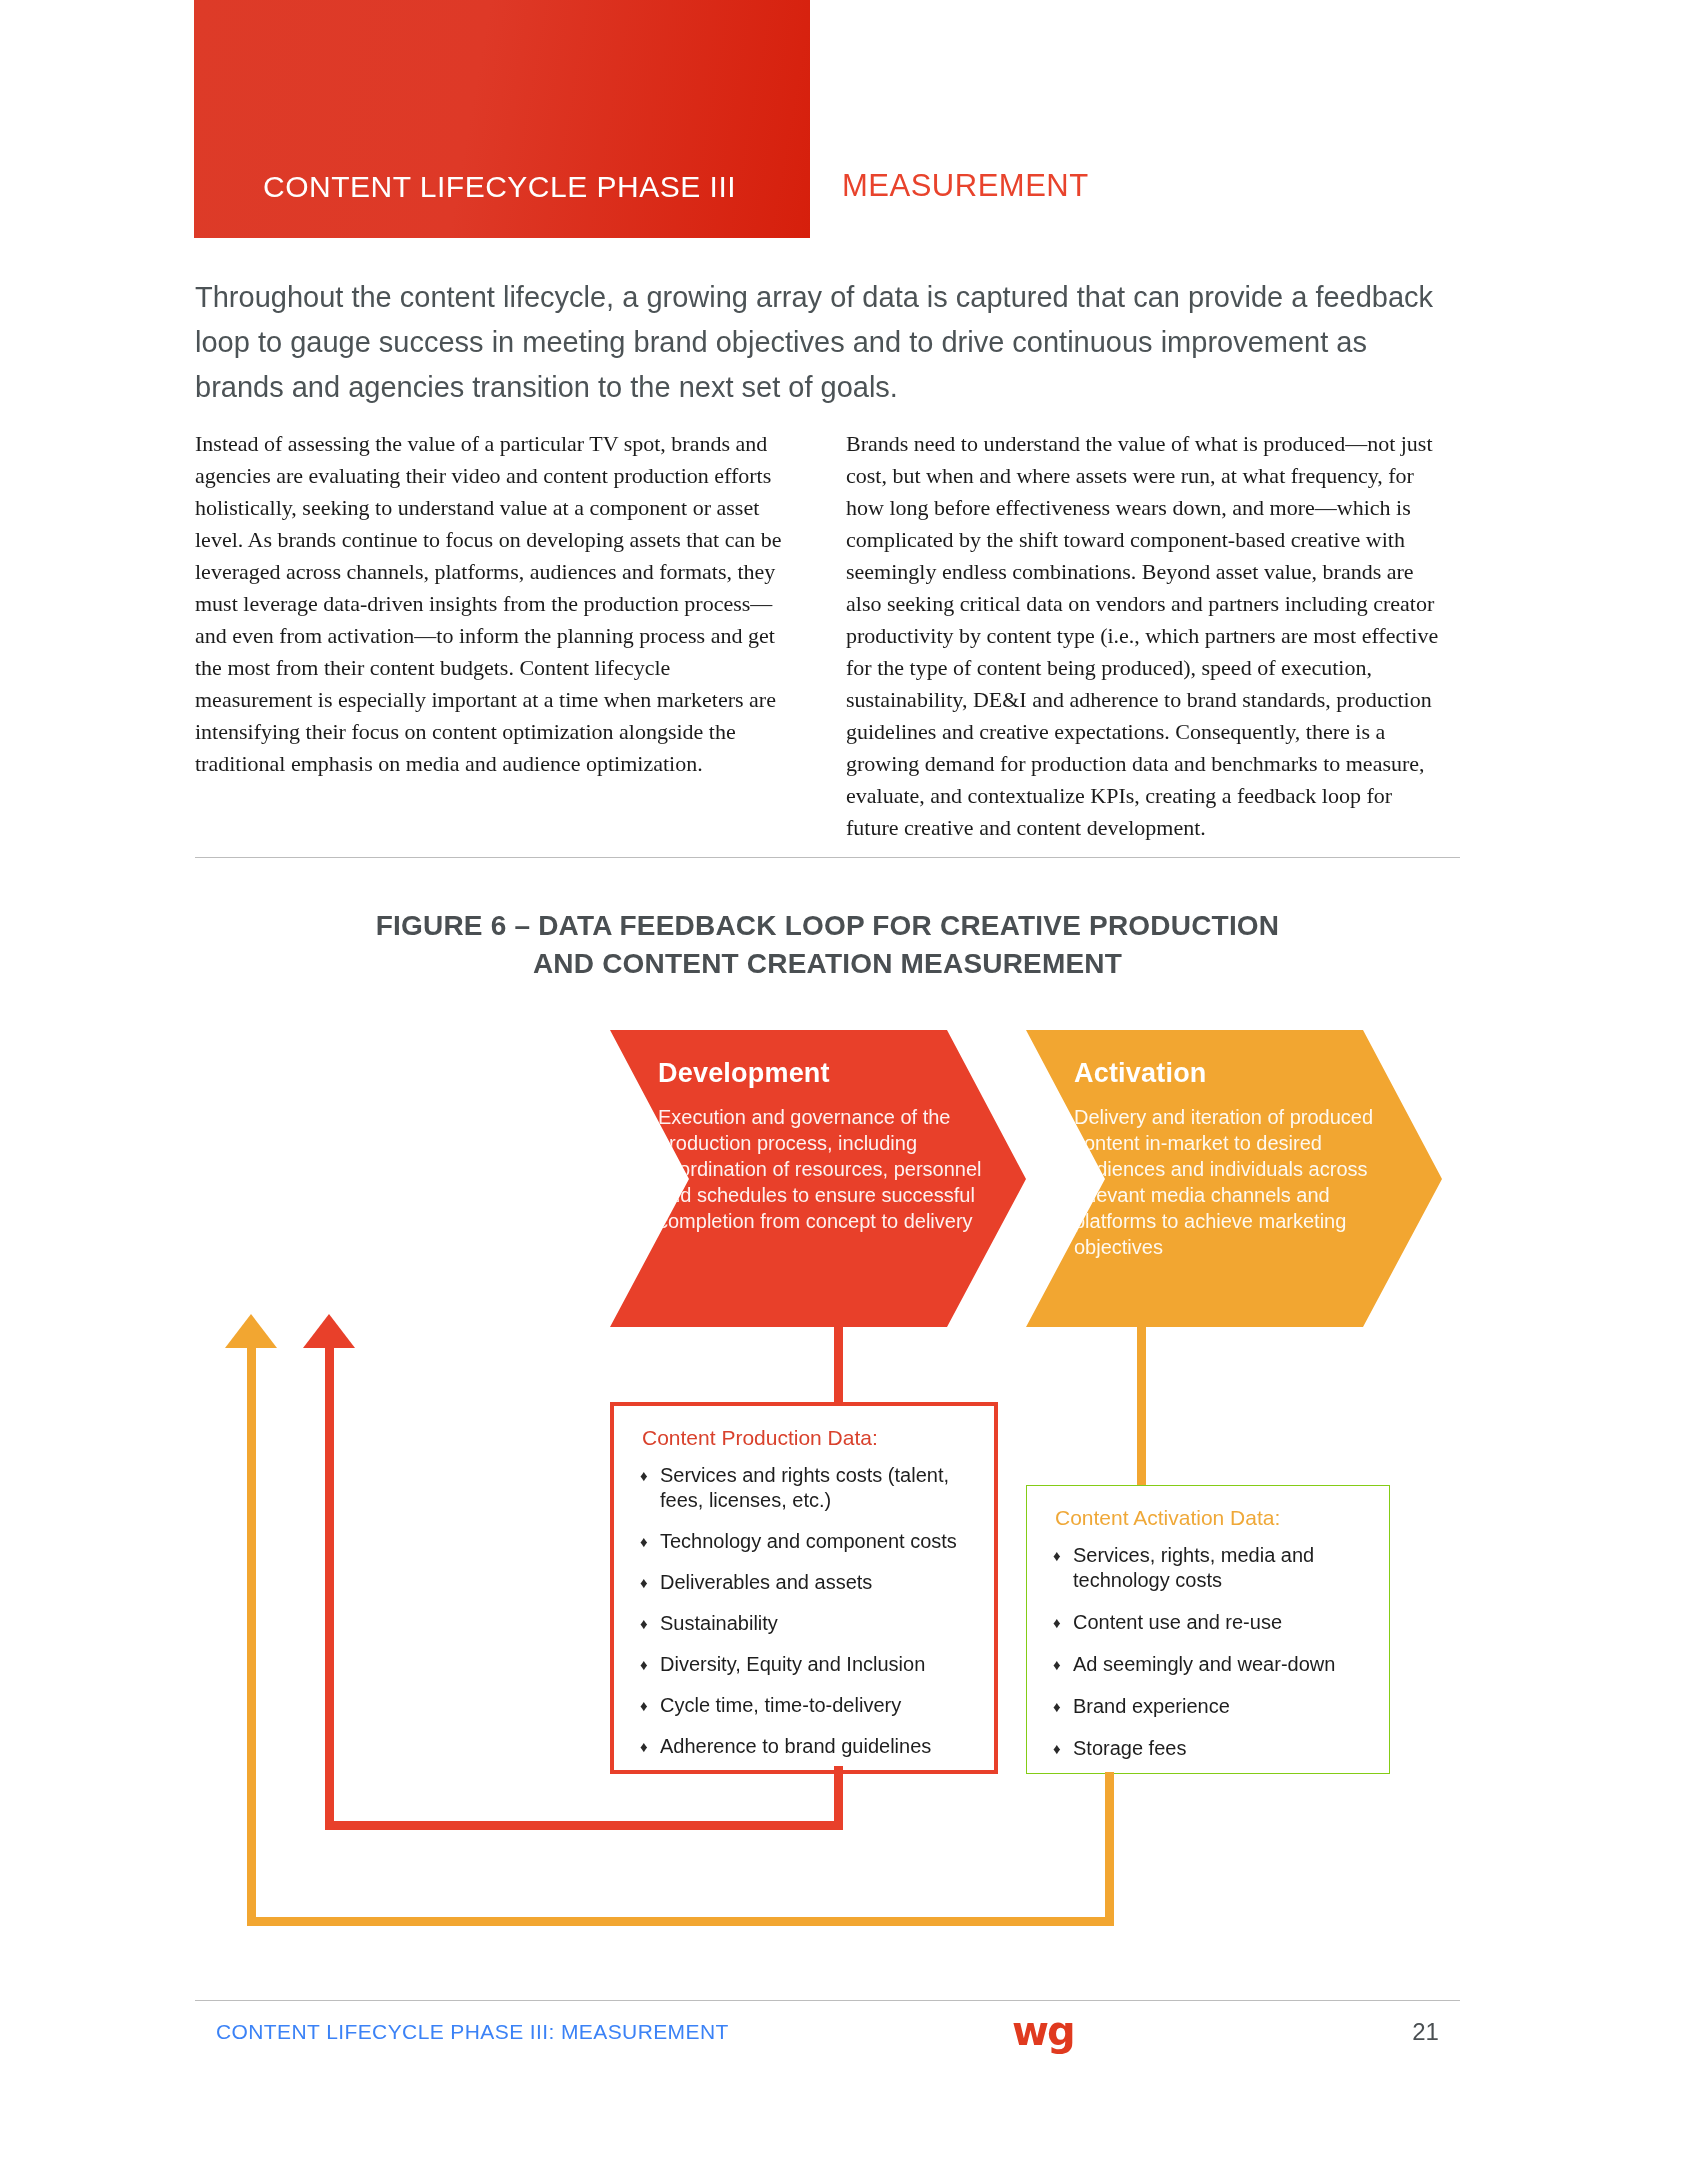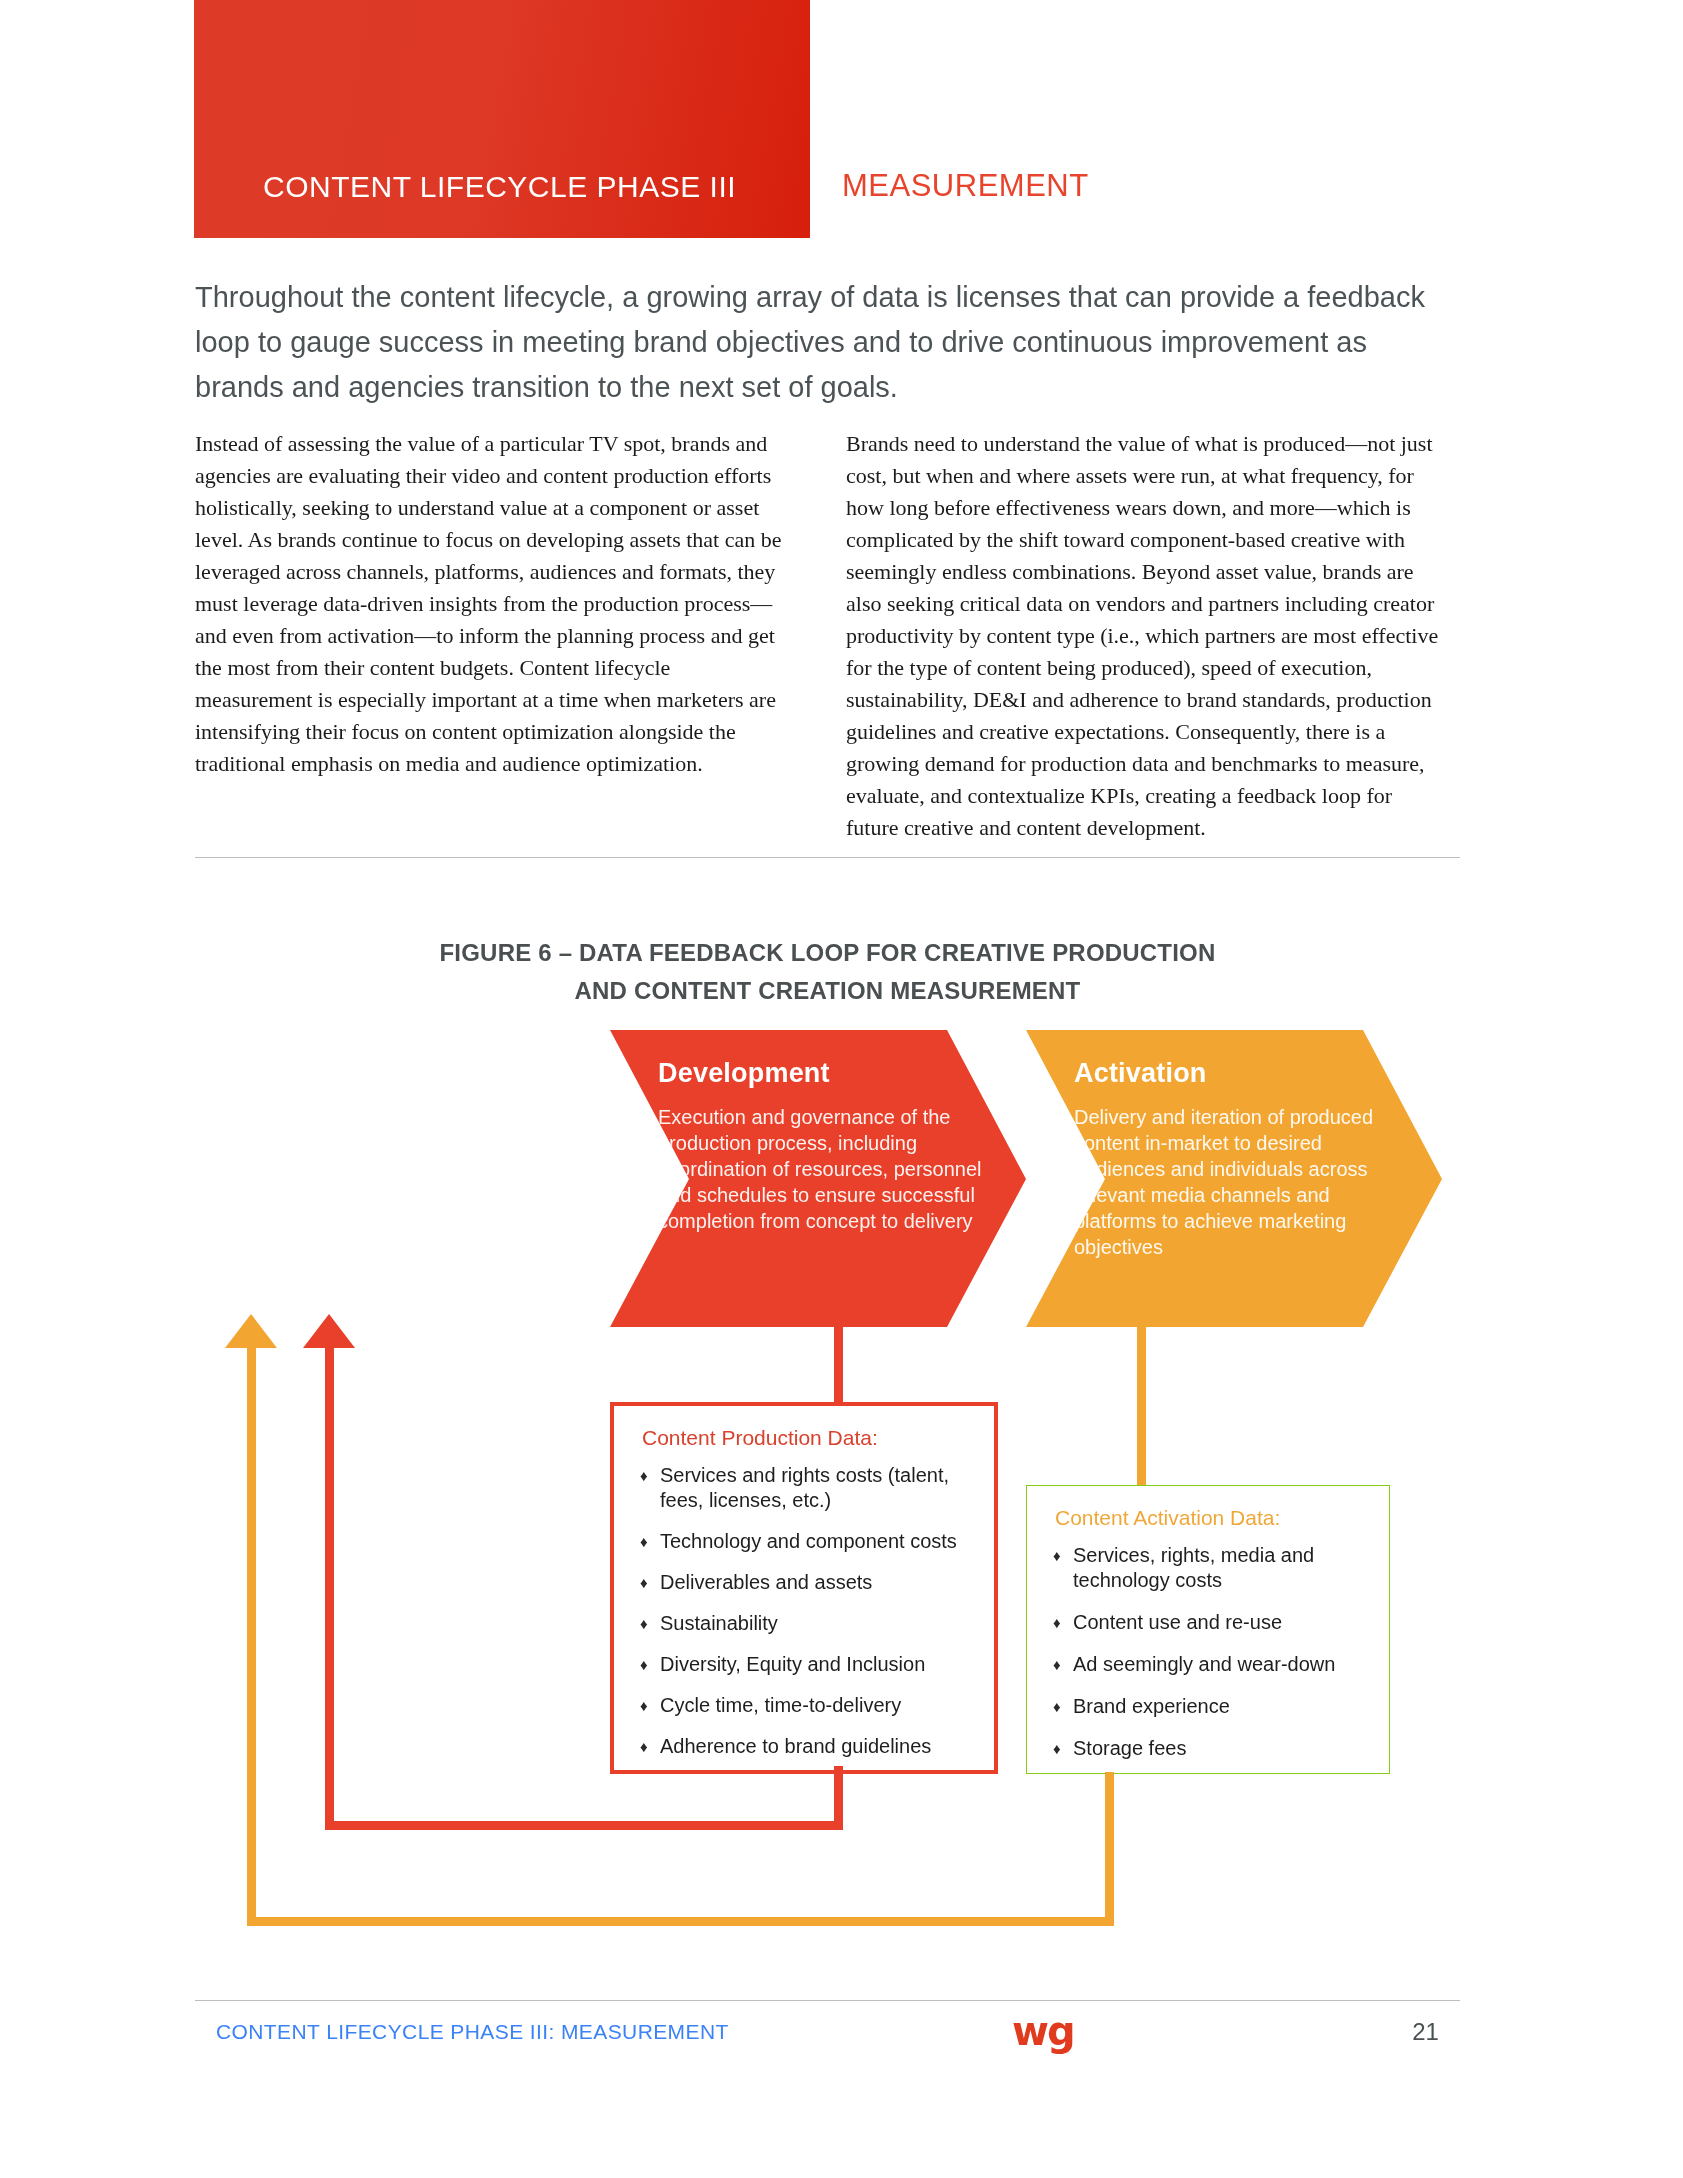--- a/index.html
+++ b/index.html
@@ -42,23 +42,22 @@
   .col-right{left:846px;}
 
   
   .rule{position:absolute;height:1px;background:#bdbdbd;}
   .rule-top{left:195px;top:857px;width:1265px;}
   .rule-bottom{left:195px;top:2000px;width:1265px;}
 
   
   .fig-title{
     position:absolute;left:195px;top:907px;width:1265px;text-align:center;
-    color:#4a4f52;font-size:24px;font-weight:700;line-height:38px;
+    color:#4a4f52;font-size:28px;font-weight:700;line-height:38px;
     letter-spacing:0.2px;
-    margin-top:27px;
   }
 
   
   .diagram{position:absolute;left:0;top:0;width:1683px;height:2178px;}
 
   .chev{position:absolute;top:1030px;height:297px;color:#fff;}
   .chev .title{
     position:absolute;left:48px;top:28px;font-size:27px;font-weight:700;
     letter-spacing:0.2px;
   }
@@ -142,21 +141,21 @@
 </style>
 </head>
 <body>
 
 <div class="page">
 
   <div class="banner"></div>
   <div class="banner-title">CONTENT LIFECYCLE PHASE III</div>
   <div class="banner-sub">MEASUREMENT</div>
 
-  <div class="intro">Throughout the content lifecycle, a growing array of data is licenses that can provide a feedback loop to gauge success in meeting brand objectives and to drive continuous improvement as brands and agencies transition to the next set of goals.</div>
+  <div class="intro">Throughout the content lifecycle, a growing array of data is captured that can provide a feedback loop to gauge success in meeting brand objectives and to drive continuous improvement as brands and agencies transition to the next set of goals.</div>
 
   <div class="col col-left">Instead of assessing the value of a particular TV spot, brands and agencies are evaluating their video and content production efforts holistically, seeking to understand value at a component or asset level. As brands continue to focus on developing assets that can be leveraged across channels, platforms, audiences and formats, they must leverage data-driven insights from the production process—and even from activation—to inform the planning process and get the most from their content budgets. Content lifecycle measurement is especially important at a time when marketers are intensifying their focus on content optimization alongside the traditional emphasis on media and audience optimization.</div>
   <div class="col col-right">Brands need to understand the value of what is produced—not just cost, but when and where assets were run, at what frequency, for how long before effectiveness wears down, and more—which is complicated by the shift toward component-based creative with seemingly endless combinations. Beyond asset value, brands are also seeking critical data on vendors and partners including creator productivity by content type (i.e., which partners are most effective for the type of content being produced), speed of execution, sustainability, DE&amp;I and adherence to brand standards, production guidelines and creative expectations. Consequently, there is a growing demand for production data and benchmarks to measure, evaluate, and contextualize KPIs, creating a feedback loop for future creative and content development.</div>
 
   <div class="rule rule-top"></div>
 
   <div class="fig-title">
     <div>FIGURE 6 – DATA FEEDBACK LOOP FOR CREATIVE PRODUCTION</div>
     <div>AND CONTENT CREATION MEASUREMENT</div>
   </div>

